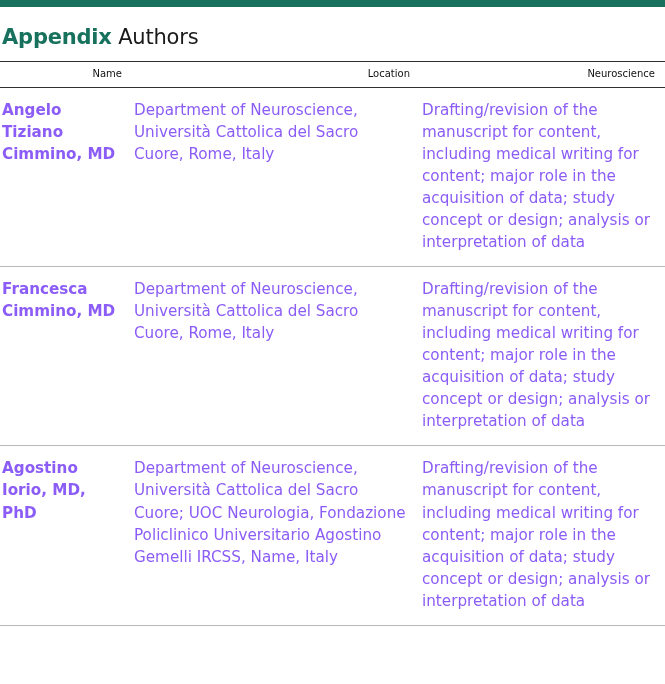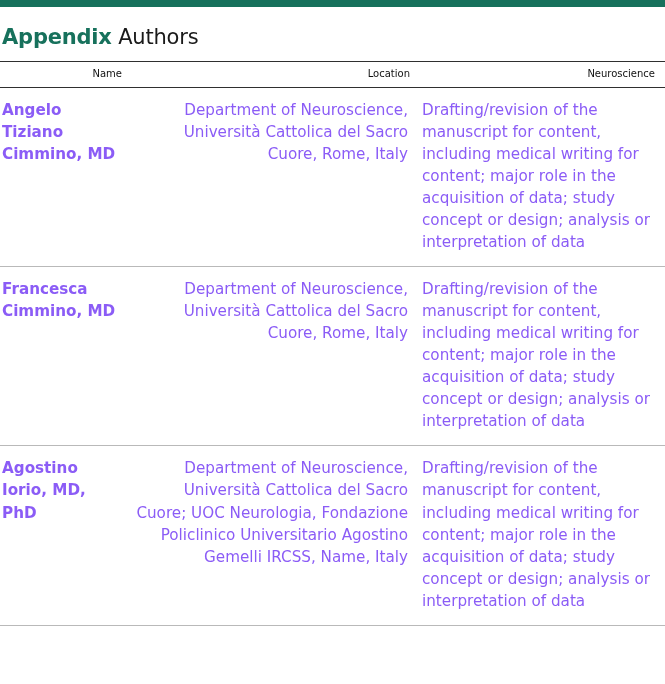--- a/index.html
+++ b/index.html
@@ -65,21 +65,21 @@
   }
   table.appendix-table tbody tr:last-child td {
     border-bottom: 1.1px solid #b9b9b9;
   }
   td.col-name {
     font-weight: bold;
   }
   col.c-name { width: 132px; }
   col.c-loc  { width: 288px; }
   col.c-con  { width: 245px; }
-  th.col-loc, td.col-loc { padding-left: 0px; text-align: right; }
+  th.col-loc, td.col-loc { padding-left: 0px; }
   th.col-con, td.col-con { padding-left: 0px; }
 </style>
 </head>
 <body>
 
 <div class="page">
 
   <div class="top-rule"></div>
 
   <div class="title-block">

